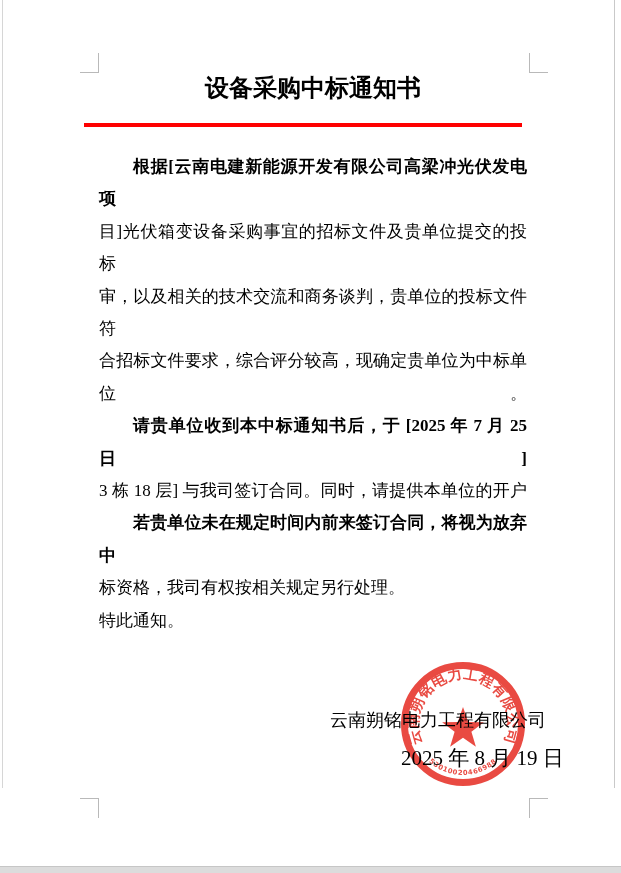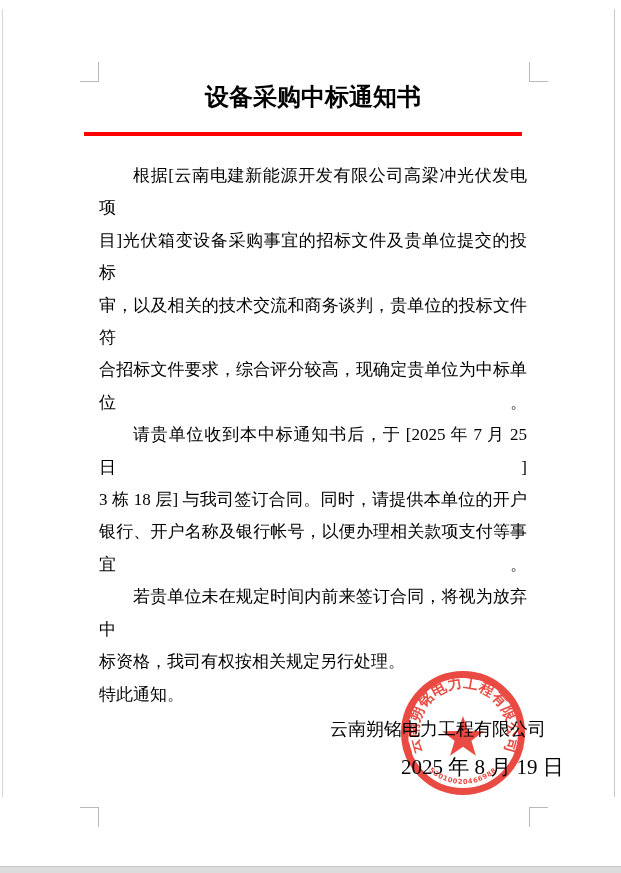--- a/index.html
+++ b/index.html
@@ -7,21 +7,21 @@
   body {
     position: relative;
     width: 621px; height: 873px;
     background: #ffffff;
     overflow: hidden;
     font-family: "Liberation Serif", "DejaVu Serif", serif;
     color: #000000;
   }
   .page {
     position: absolute;
-    left: 2px; top: 9px;
+    left: 2px; top: 0;
     width: 613px; height: 788px;
     background: #ffffff;
     border-left: 1px solid #d6d6d6;
     border-right: 1px solid #c9c9c9;
   }
   .app-bg-bottom {
     position: absolute;
     left: 0; top: 866px;
     width: 621px; height: 7px;
     background: #dcdcdc;
@@ -50,21 +50,21 @@
     background: #fe0000;
   }
   .body-block {
     position: absolute;
     left: 96px; top: 151px; width: 428px;
     font-size: 17px;
     line-height: 32.4px;
   }
   .ln { text-align: justify; text-align-last: justify; }
   .ln.plain { text-align: left; text-align-last: auto; }
-  .ln.indent { text-indent: 2em; }
+  .ln.indent { text-indent: 2em; font-weight: bold; }
 
   .sig-company {
     position: absolute;
     left: 327px; top: 708px;
     font-size: 18px;
     white-space: nowrap;
   }
   .sig-date {
     position: absolute;
     left: 398px; top: 744px;
@@ -105,21 +105,20 @@
 
   <div class="red-rule"></div>
 
   <div class="body-block">
     <div class="ln indent">根据[云南电建新能源开发有限公司高梁冲光伏发电项</div>
     <div class="ln">目]光伏箱变设备采购事宜的招标文件及贵单位提交的投标</div>
     <div class="ln">审，以及相关的技术交流和商务谈判，贵单位的投标文件符</div>
     <div class="ln">合招标文件要求，综合评分较高，现确定贵单位为中标单位。</div>
     <div class="ln indent">请贵单位收到本中标通知书后，于 [2025 年 7 月 25 日]</div>
     <div class="ln">3 栋 18 层] 与我司签订合同。同时，请提供本单位的开户</div>
-    <div class="ln">银行、开户名称及银行帐号，以便办理相关款项支付等事宜。</div>
     <div class="ln indent">若贵单位未在规定时间内前来签订合同，将视为放弃中</div>
     <div class="ln plain">标资格，我司有权按相关规定另行处理。</div>
     <div class="ln plain">特此通知。</div>
   </div>
 
   <div class="sig-company">云南朔铭电力工程有限公司</div>
   <div class="sig-date">2025 年 8 月 19 日</div>
 
   <svg class="stamp" viewBox="0 0 132 132" width="132" height="132" xmlns="http://www.w3.org/2000/svg">
     <defs>

